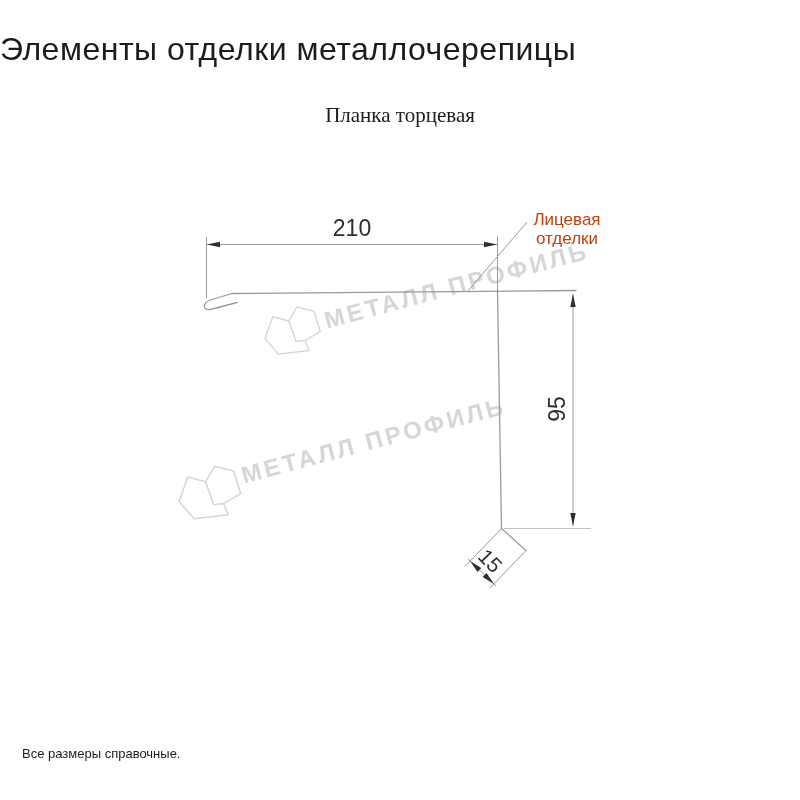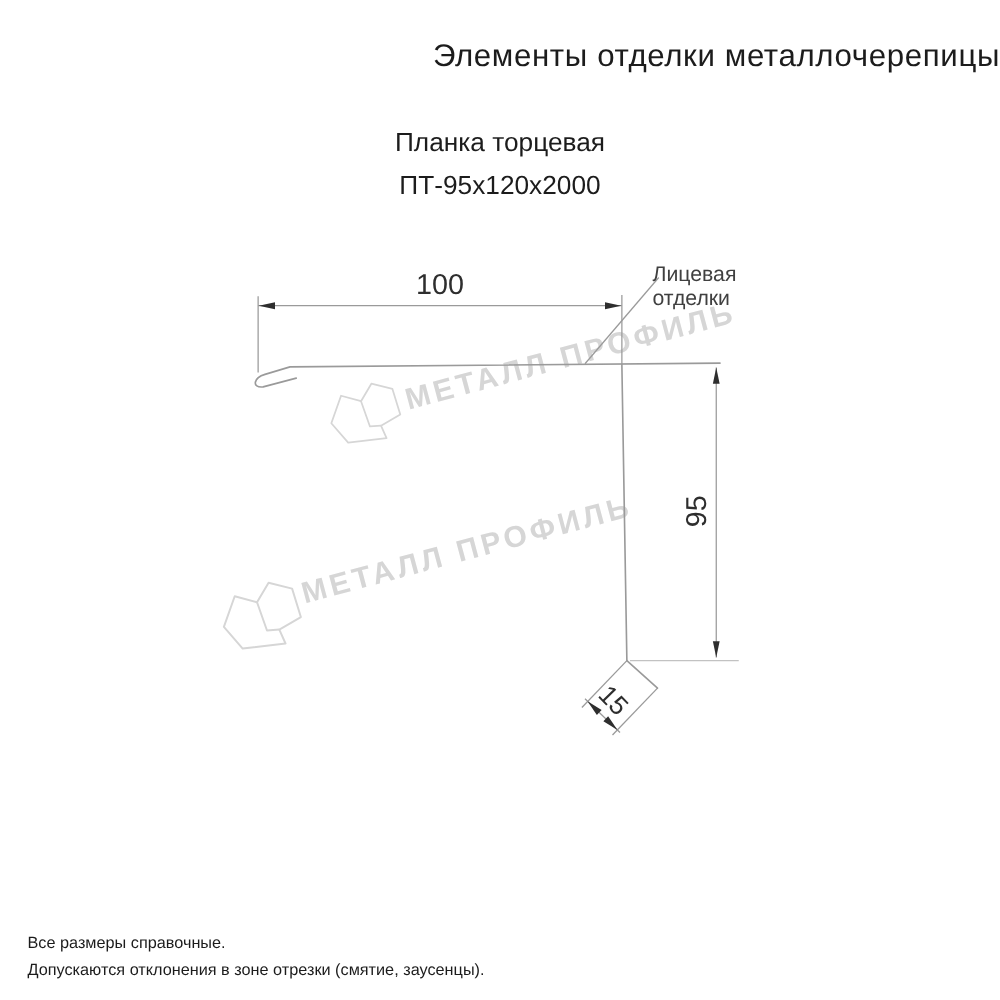--- a/index.html
+++ b/index.html
@@ -4,26 +4,26 @@
 <style>
   html,body{margin:0;padding:0;}
   body{
     width:800px;height:800px;background:#ffffff;
     font-family:"Liberation Sans","DejaVu Sans",sans-serif;
     position:relative;overflow:hidden;
     -webkit-font-smoothing:antialiased;
   }
   .page{position:absolute;inset:0;background:#ffffff;}
   .title{
-    position:absolute;left:0;top:31px;width:800px;text-align:right;
-    font-size:25px;color:#1c1c1c;letter-spacing:.5px;
+    position:absolute;left:0;top:31px;width:800px;text-align:left;
+    font-size:32px;color:#1c1c1c;letter-spacing:.5px;
   }
   .subtitle{
     position:absolute;left:0;width:800px;text-align:center;
-    font-size:21px;color:#1c1c1c;
+    font-size:21px;color:#1c1c1c;font-family:Liberation Serif, serif;
   }
   .subtitle.name{top:103px;}
   .subtitle.code{top:137px;}
 
   .wm-text{
     position:absolute;white-space:nowrap;
     font-size:24px;font-weight:bold;letter-spacing:3px;color:#d6d6d6;
     transform:rotate(-15deg);transform-origin:left center;
   }
   .wm-logo{position:absolute;transform:rotate(-10deg);transform-origin:center;}
@@ -32,36 +32,35 @@
 
   .dim-label{
     position:absolute;color:#2e2e2e;font-size:23px;z-index:3;
     transform:translate(-50%,-50%);white-space:nowrap;
   }
   .dim-label.v{transform:translate(-50%,-50%) rotate(-90deg);}
   .dim-label.fold{font-size:21px;transform:translate(-50%,-50%) rotate(46deg);}
 
   .face-label{
     position:absolute;left:522px;top:210px;width:90px;z-index:3;
-    font-size:17px;line-height:19px;color:#404040;
+    text-align:center;font-size:17px;line-height:19px;color:#c2410c;
   }
 
   .footer{
     position:absolute;left:22px;top:743px;z-index:3;
     font-size:13px;line-height:22px;color:#1c1c1c;
   }
 </style>
 </head>
 <body>
 
 <div class="page">
 
   <div class="title">Элементы отделки металлочерепицы</div>
   <div class="subtitle name">Планка торцевая</div>
-  <div class="subtitle code">ПТ-95х120х2000</div>
 
   <svg class="wm-logo" style="left:257px;top:302px;" width="67" height="57" viewBox="0 0 76 64">
     <path d="M 8 36 L 21 13 L 38 21 L 50 7 L 68 15 L 71 39 L 52 46 L 55 58 L 20 56 Z" fill="none" stroke="#d6d6d6" stroke-width="1.6" stroke-linejoin="round"></path>
     <path d="M 38 21 L 42 45 L 52 46" fill="none" stroke="#d6d6d6" stroke-width="1.6" stroke-linejoin="round"></path>
   </svg>
   <div class="wm-text" style="left:325px;top:307px;">МЕТАЛЛ ПРОФИЛЬ</div>
 
   <svg class="wm-logo" style="left:170px;top:461px;" width="75" height="63" viewBox="0 0 76 64">
     <path d="M 8 36 L 21 13 L 38 21 L 50 7 L 68 15 L 71 39 L 52 46 L 55 58 L 20 56 Z" fill="none" stroke="#d6d6d6" stroke-width="1.6" stroke-linejoin="round"></path>
     <path d="M 38 21 L 42 45 L 52 46" fill="none" stroke="#d6d6d6" stroke-width="1.6" stroke-linejoin="round"></path>
@@ -95,27 +94,26 @@
       <line x1="501.5" y1="528.5" x2="465.5" y2="566"></line>
       <line x1="526" y1="550.5" x2="490" y2="588"></line>
       <line x1="468" y1="559" x2="496" y2="586"></line>
     </g>
     <polygon fill="#2e2e2e" points="470,561 481.3,568 477.5,571.9"></polygon>
     <polygon fill="#2e2e2e" points="494,583.9 486.5,573 482.7,576.9"></polygon>
 
     <line x1="468" y1="291" x2="527" y2="222" stroke="#9a9a9a" stroke-width="1"></line>
   </svg>
 
-  <div class="dim-label" style="left:352px;top:228px;">100</div>
+  <div class="dim-label" style="left:352px;top:228px;">210</div>
   <div class="dim-label v" style="left:557px;top:409px;">95</div>
   <div class="dim-label fold" style="left:490px;top:561px;">15</div>
 
   <div class="face-label">
     <div>Лицевая</div>
     <div>отделки</div>
   </div>
 
   <div class="footer">
     <div>Все размеры справочные.</div>
-    <div>Допускаются отклонения в зоне отрезки (смятие, заусенцы).</div>
   </div>
 
 </div>
 
 </body></html>

